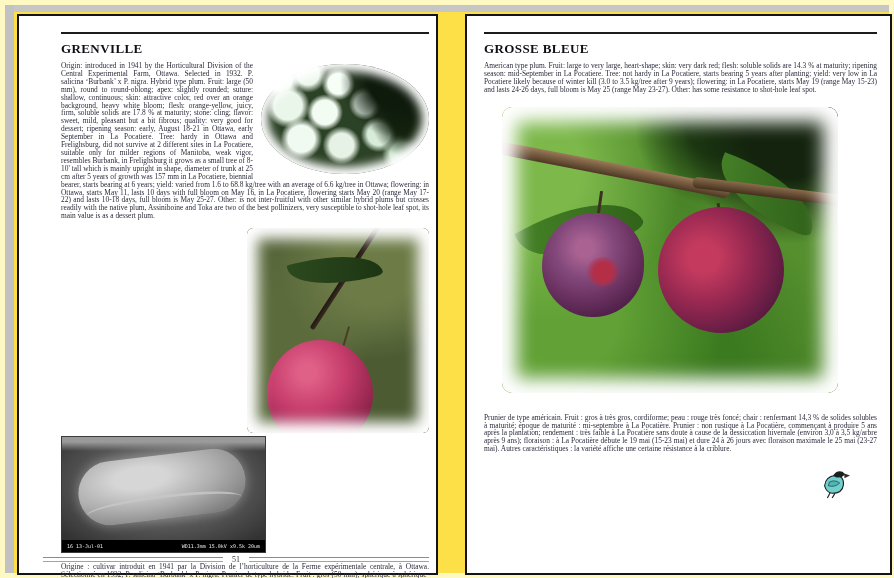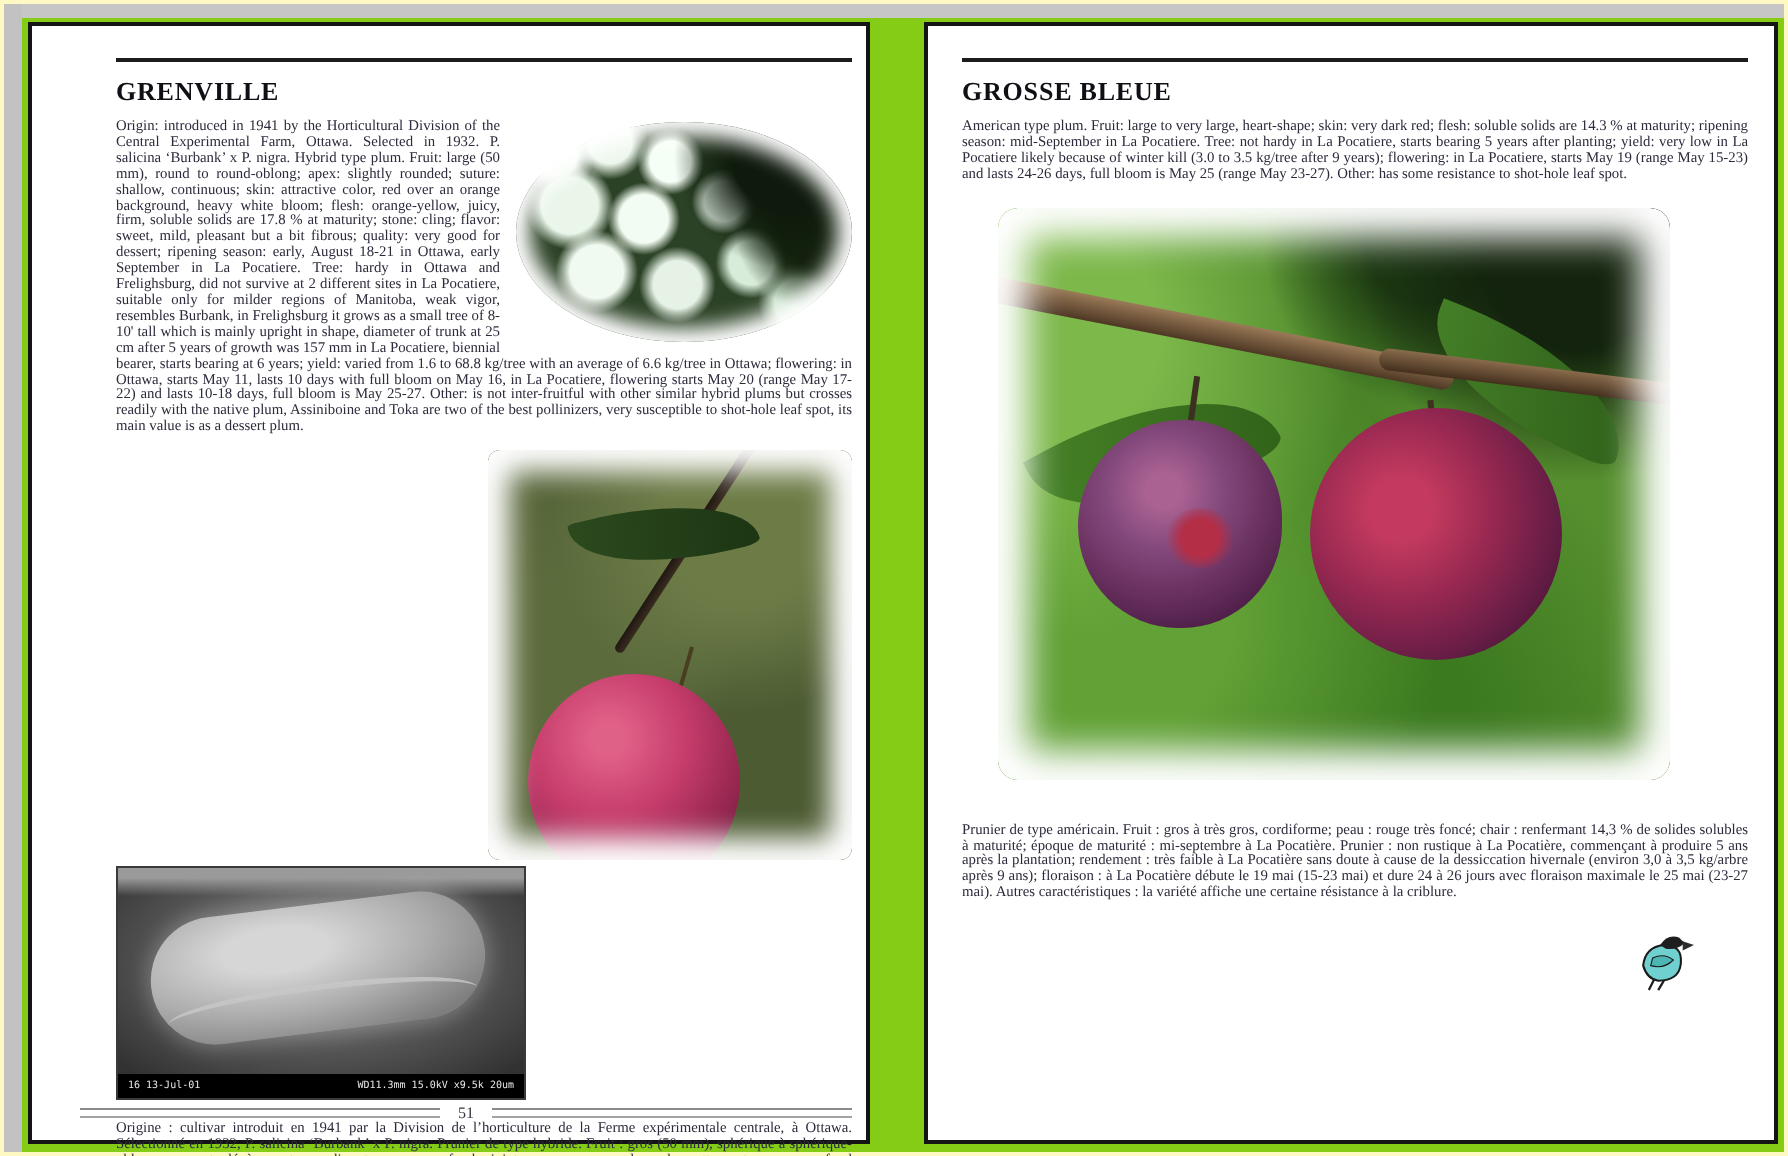--- a/index.html
+++ b/index.html
@@ -1,22 +1,22 @@
 <!DOCTYPE html>
 <html><head>
 <meta charset="utf-8">
 <style>
   html,body{margin:0;padding:0;}
   body{
     width:894px;height:578px;overflow:hidden;
     background:#a9a9a9;
     font-family:"Liberation Serif","DejaVu Serif",serif;
   }
-  .window{position:relative;width:894px;height:578px;background:#84cc16;
-    border:2px solid #fef9c3;box-sizing:border-box;}
+  .window{position:relative;width:894px;height:578px;background:#fde047;
+    border:5px solid #fef9c3;box-sizing:border-box;}
   .window:before{content:"";position:absolute;left:0;top:0;right:0;height:7px;background:#c6c6c6;}
   .window:after{content:"";position:absolute;left:0;top:0;bottom:0;width:9px;background:#c2c2c2;}
 
   .page{position:absolute;top:9px;height:561px;background:#ffffff;
     border:2px solid #141414;box-sizing:border-box;z-index:2;}
   .page-left{left:12px;width:421px;}
   .page-right{left:460px;width:427px;font-family:Liberation Serif, serif;}
 
   .content{position:relative;height:100%;box-sizing:border-box;}
   .page-left .content{padding:16px 7px 0 42px;}

